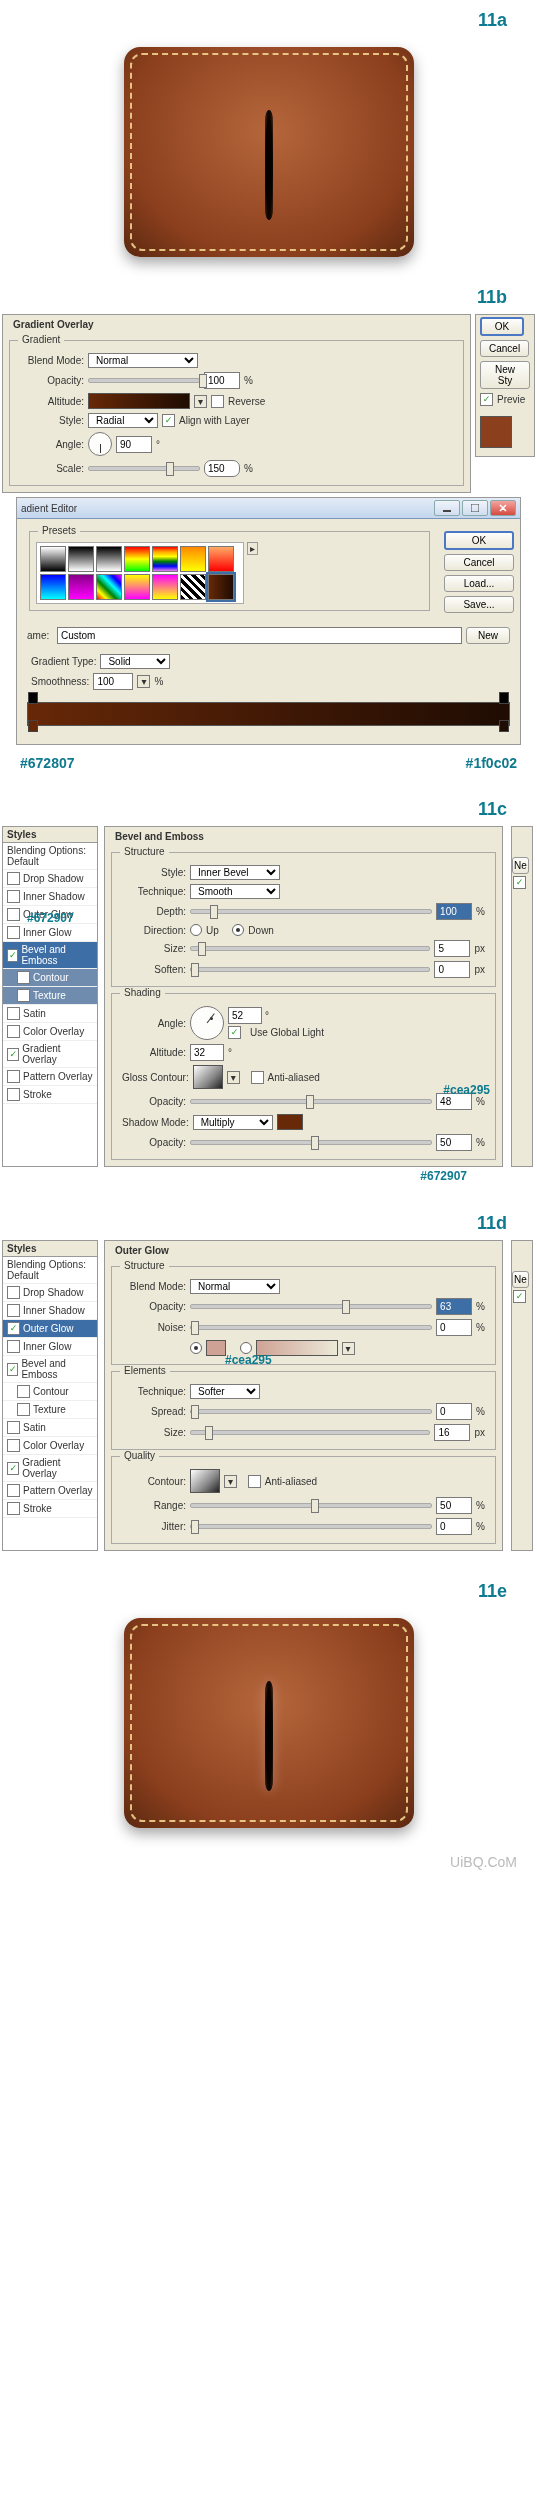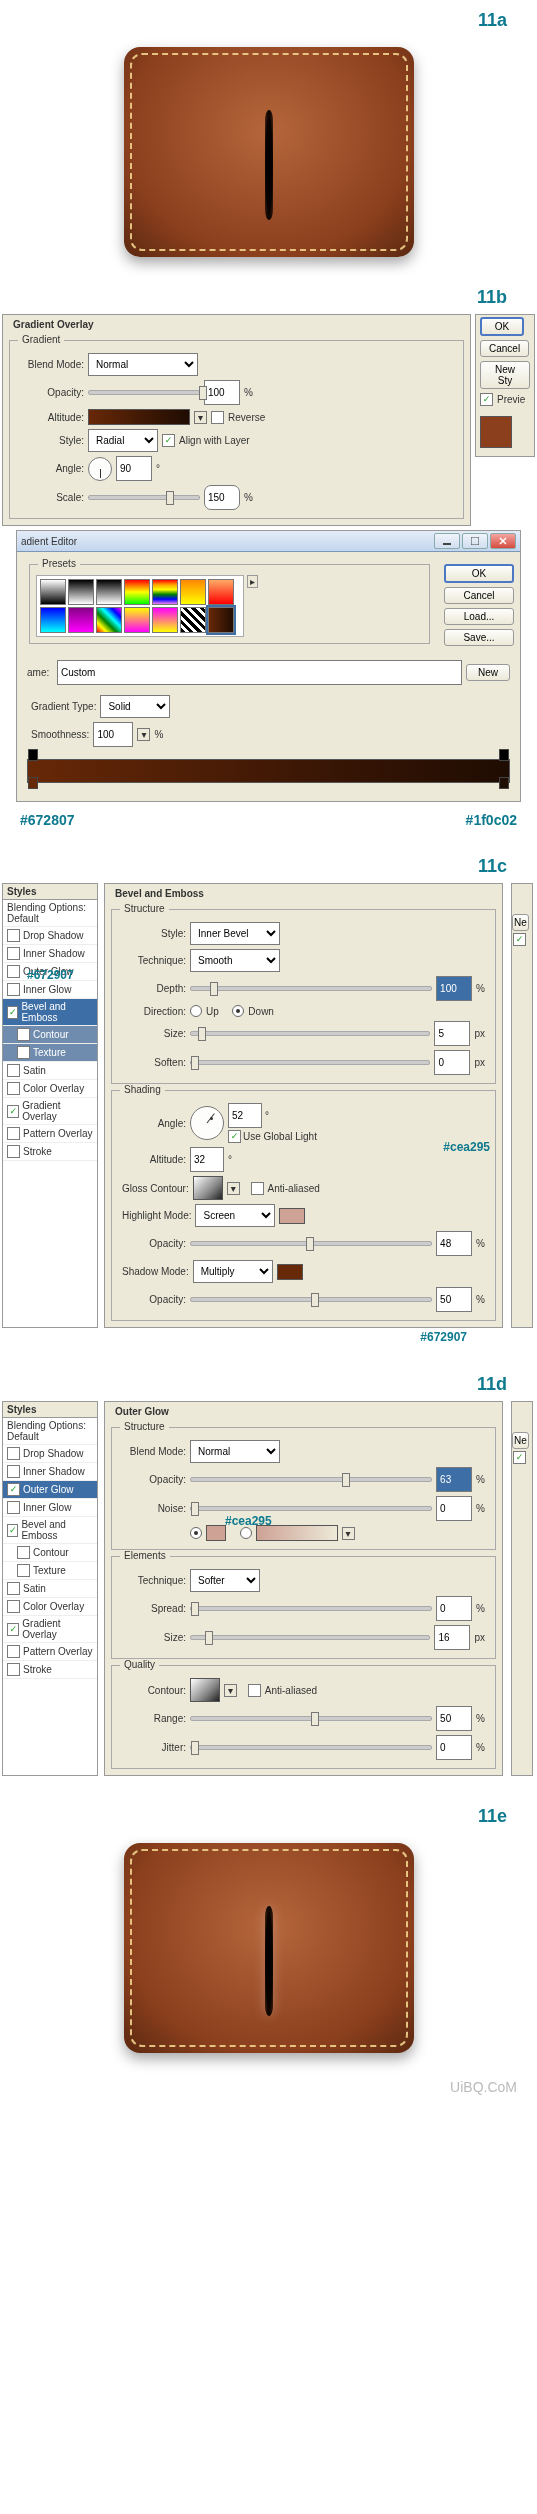--- a/index.html
+++ b/index.html
@@ -4,21 +4,21 @@
 <style>
 body{margin:0;font-family:Tahoma,Arial,sans-serif;font-size:10px;color:#333;background:#fff;width:537px}
 .step-label{color:#0d7a8f;font-size:18px;font-weight:700;text-align:right;padding:10px 30px 6px 0}
 .leather-wrap{display:flex;justify-content:center;padding:10px 0 20px}
 .leather{width:290px;height:210px;border-radius:16px;position:relative;background:radial-gradient(ellipse at 50% 40%,#b5663b,#8b3f1d 70%,#5a2810 100%);box-shadow:0 6px 14px rgba(0,0,0,.35)}
 .leather:before{content:"";position:absolute;inset:6px;border:2px dashed rgba(240,210,140,.9);border-radius:12px}
 .leather-slit{position:absolute;left:50%;top:30%;transform:translateX(-50%);width:8px;height:110px;background:radial-gradient(ellipse,#000 0%,#120600 60%,rgba(0,0,0,0) 100%);border-radius:50%/10%;box-shadow:0 0 8px #000 inset}
 .panel{background:#ece9d8;border:1px solid #999;margin:0 2px;font-size:10px}
 .row{display:flex;align-items:center;padding:2px 4px;gap:4px}
 .lbl{text-align:right;min-width:64px}
-.inp{border:1px solid #7a7a7a;background:#fff;height:23px;padding:0 3px;font-size:10px}
+.inp{border:1px solid #7a7a7a;background:#fff;height:15px;padding:0 3px;font-size:10px}
 .btn{background:linear-gradient(#fdfdfc,#ece9d8);border:1px solid #999;border-radius:3px;font-size:10px;padding:2px 8px;min-width:44px;text-align:center}
 .chk{width:11px;height:11px;border:1px solid #7a7a7a;background:#fff;display:inline-flex;align-items:center;justify-content:center;font-size:9px;line-height:1}
 .chk.on:before{content:"✓";color:#21a121}
 .slider{flex:1;height:3px;background:#ccc;border:1px solid #aaa;border-radius:2px;position:relative}
 .slider .thumb{position:absolute;top:-5px;width:6px;height:12px;background:#ece9d8;border:1px solid #777}
 .dial{width:22px;height:22px;border:1px solid #777;border-radius:50%;background:#fdfdfc;position:relative}
 .dial .hand{position:absolute;left:50%;top:50%;width:1px;height:9px;background:#333;transform-origin:top center;transform:rotate(0deg)}
 .swatch{width:60px;height:14px;border:1px solid #555}
 .grp{position:relative;border:1px solid #aaa;margin:6px;padding:10px 6px 6px}
 .grp-title{position:absolute;top:-7px;left:8px;background:#ece9d8;padding:0 4px;font-size:10px}
@@ -303,37 +303,32 @@
           <span class="lbl">Angle:</span>
         <div style="width:32px;height:32px;border:1px solid #777;border-radius:50%;background:#fdfdfc;position:relative">
             <div style="position:absolute;left:50%;top:50%;width:1px;height:12px;background:#333;transform-origin:bottom center;transform:translate(-50%,-100%) rotate(38deg)"></div>
             <div style="position:absolute;left:60%;top:30%;width:3px;height:3px;background:#333;border-radius:50%"></div>
           </div>
         <div style="display:flex;flex-direction:column;gap:2px">
           <div style="display:flex;gap:3px;align-items:center">
               <input class="inp" style="width: 26px;" value="52">
               <span>°</span>
             </div>
-          <div style="display:flex;gap:2px;align-items:center">
+          <div style="display:flex;gap:9px;align-items:center">
               <span class="chk on"></span>
               <span>Use Global Light</span>
             </div>
         </div>
       </div>
       <div class="row">
           <span class="lbl">Altitude:</span>
           <input class="inp" style="width: 26px;" value="32">
           <span>°</span>
         </div>
       <div class="row"><span class="lbl">Gloss Contour:</span><div class="contour-sw"></div><span style="border:1px solid #777;padding:0 3px">▾</span>&nbsp;<span class="chk"></span><span>Anti-aliased</span></div>
-      <div class="row">
-          <span class="lbl">Highlight Mode:</span>
-          <select class="inp" style="width:80px"><option>Screen</option></select>
-          <div style="width:24px;height:14px;border:1px solid #555;background:#cea295"></div>
-        </div>
       <div class="row">
           <span class="lbl">Opacity:</span>
           <div class="slider">
             <div class="thumb" style="left:48%"></div>
           </div>
           <input class="inp" style="width: 28px;" value="48">
           <span>%</span>
         </div>
       <div class="row">
           <span class="lbl">Shadow Mode:</span>

